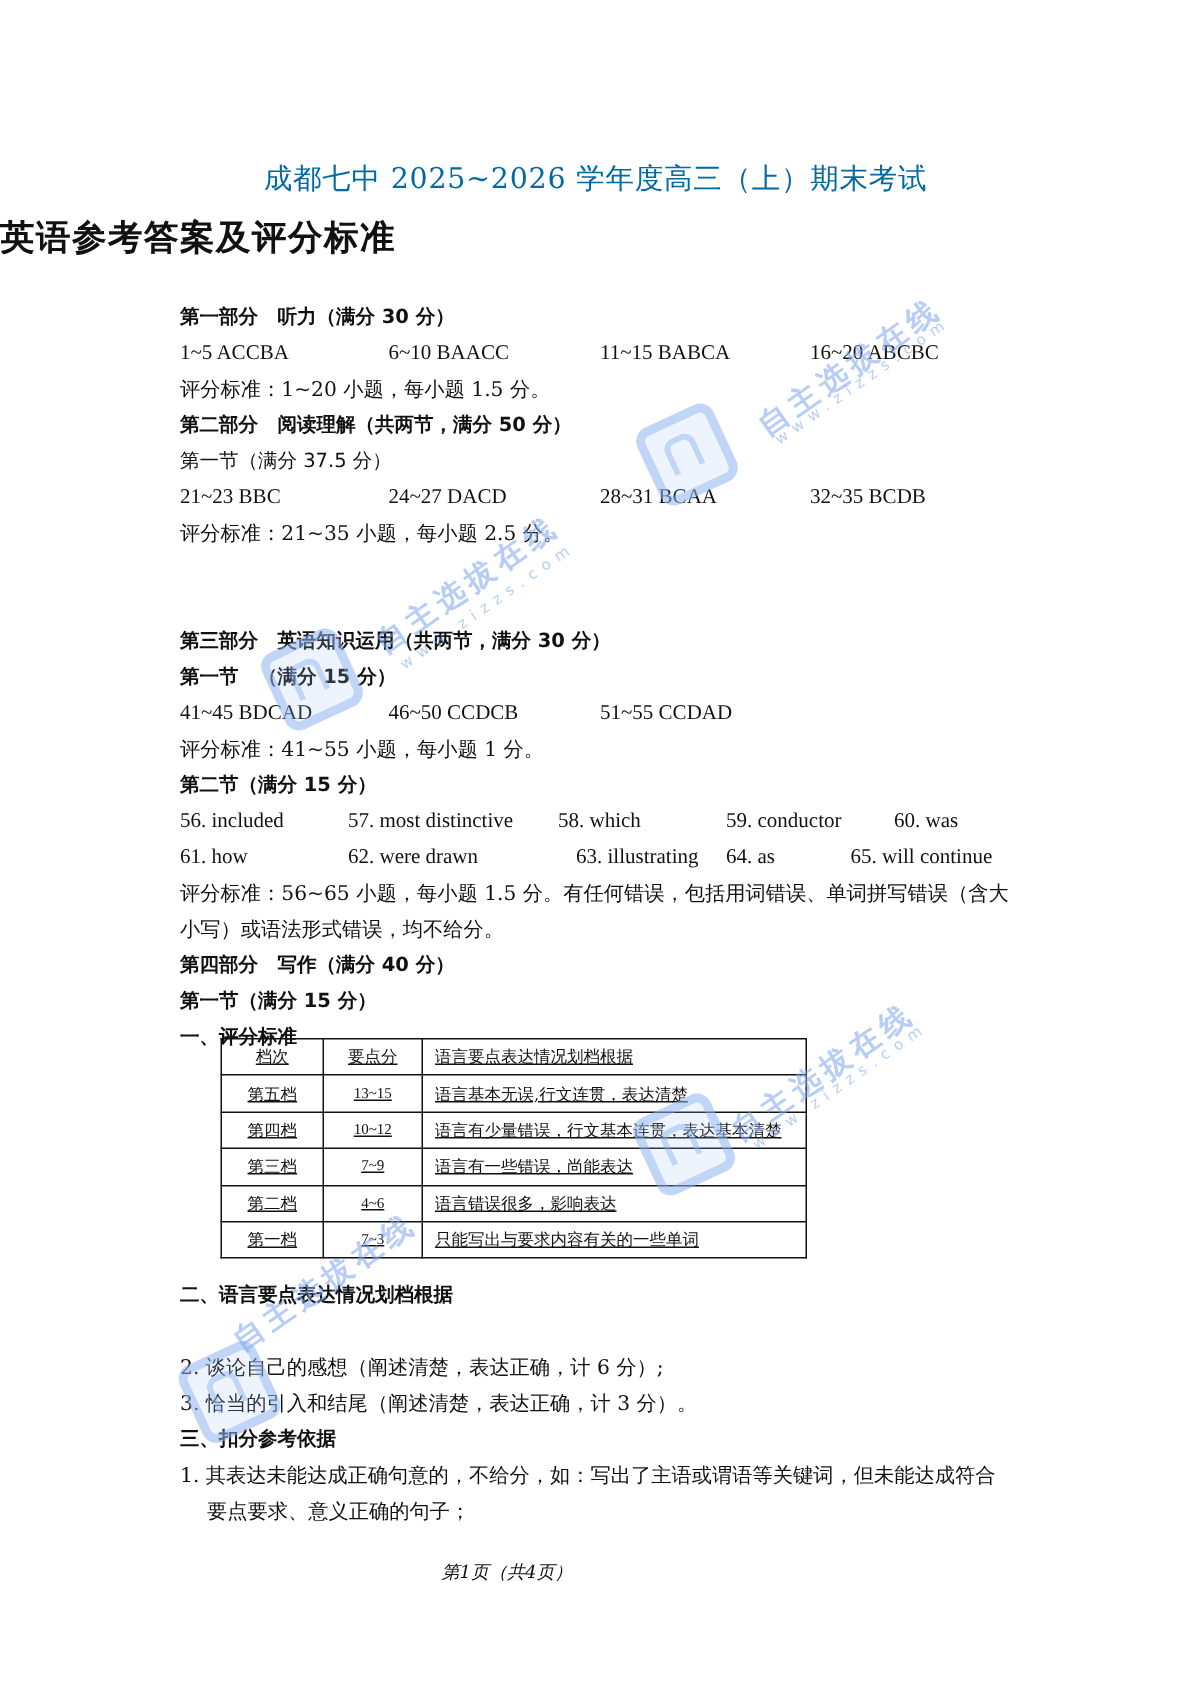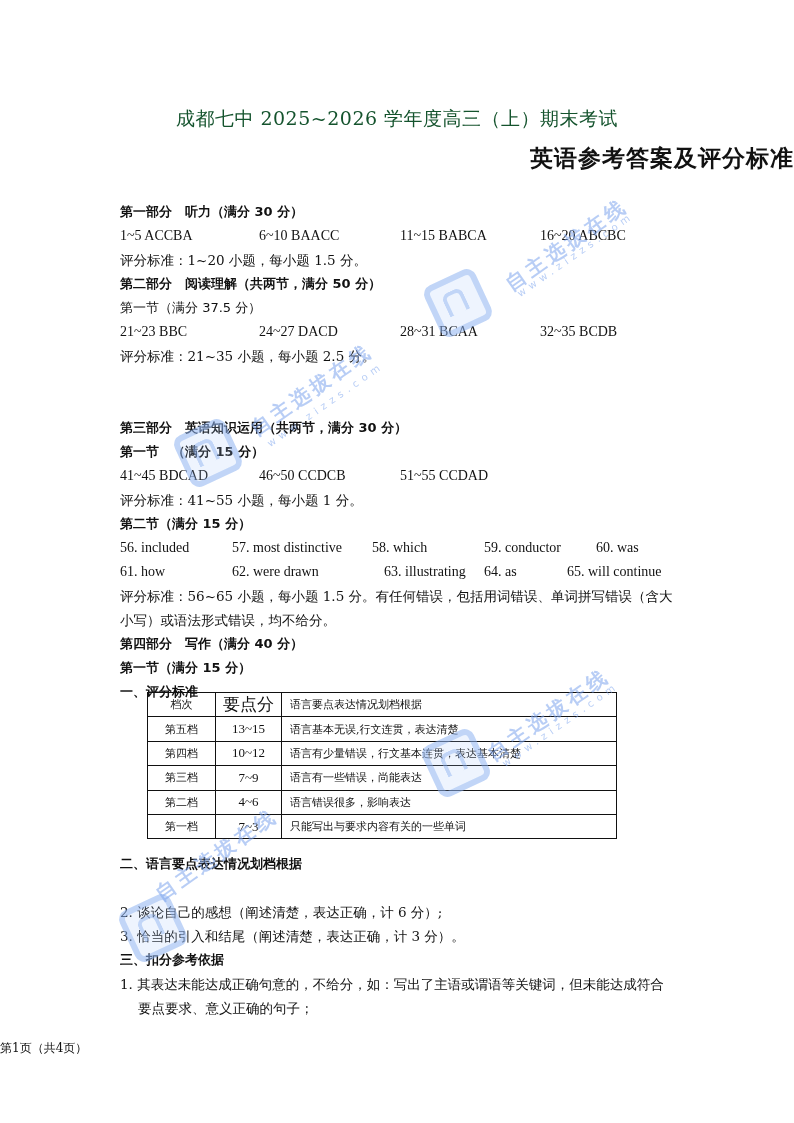--- a/index.html
+++ b/index.html
@@ -1,33 +1,33 @@
 <!DOCTYPE html>
 <html><head>
 <meta charset="utf-8">
 <style>
   html, body { margin: 0; padding: 0; background: #ffffff; }
   body { width: 794px; height: 1123px; position: relative; overflow: hidden;
          font-family: "DejaVu Serif", "Liberation Serif", serif; color: #111; }
   .page { position: absolute; left: 0; top: 0; width: 794px; height: 1123px; }
   .title1 { position: absolute; left: 0; width: 794px; top: 106px; text-align: center;
-            font-size: 19px; letter-spacing: 0.5px; color: #14532d; font-family: "DejaVu Serif", serif; }
-  .title2 { position: absolute; left: 0; width: 794px; top: 143px; text-align: right;
+            font-size: 19px; letter-spacing: 0.5px; color: #0369a1; font-family: "DejaVu Serif", serif; }
+  .title2 { position: absolute; left: 0; width: 794px; top: 143px; text-align: left;
             font-size: 23px; font-weight: bold; letter-spacing: 1px; color: #111; font-family: "DejaVu Sans", sans-serif; }
   .line { position: absolute; left: 120px; font-size: 13.5px; line-height: 18px; white-space: nowrap; margin-top: 10px; }
   .hd { font-weight: bold; font-family: "DejaVu Sans", sans-serif; font-size: 13px; }
   .ans { font-family: "Liberation Serif", serif; font-size: 14px; }
   .cell { position: absolute; }
-  table.grade { position: absolute; left: 147px; top: 692px; width: 470px; border-collapse: collapse;
-                font-size: 11px; font-family: "DejaVu Serif", serif; }
+  table.grade { position: absolute; left: 147px; top: 692px; width: 391px; border-collapse: collapse;
+                font-size: 11px; font-family: "DejaVu Serif", serif; text-decoration: underline; }
   table.grade td { border: 1.3px solid #111; height: 23.4px; padding: 0; }
   table.grade td.c1 { width: 67px; text-align: center; }
-  table.grade td.c2 { width: 65px; text-align: center; font-family: "Liberation Serif", serif; font-size: 13px; }
+  table.grade td.c2 { width: 65px; text-align: center; font-family: "Liberation Serif", serif; font-size: 10px; }
   table.grade td.c3 { padding-left: 8px; }
-  .footer { position: absolute; left: 0; width: 676px; top: 1040px; font-size: 12px; }
+  .footer { position: absolute; left: 0; width: 676px; top: 1040px; text-align: center; font-size: 12px; font-style: italic; }
   .wm { position: absolute; pointer-events: none; color: #7fa6ee; opacity: 0.55; }
   .wm-logo { width: 44px; height: 44px; border-radius: 10px; border: 6px solid #8fb4f2;
              transform: rotate(-25deg); background: rgba(170,200,250,0.35); }
   .wm-logo::after { content: ""; position: absolute; left: 9px; top: 8px; width: 14px; height: 20px;
                     border: 4px solid #8fb4f2; border-bottom: none; border-radius: 8px 8px 0 0; }
   .wm-text { font-family: "DejaVu Sans", sans-serif; font-weight: bold; font-size: 20px;
              transform: rotate(-35deg); transform-origin: left top; letter-spacing: 4px; }
   .wm-url { font-family: "DejaVu Sans", sans-serif; font-size: 10px; letter-spacing: 5px;
             transform: rotate(-35deg); transform-origin: left top; }
 </style>
@@ -85,21 +85,21 @@
   <div class="line" style="top:601px">小写）或语法形式错误，均不给分。</div>
 
   <div class="line hd" style="top:625px">第四部分　写作（满分 40 分）</div>
   <div class="line hd" style="top:649px">第一节（满分 15 分）</div>
   <div class="line hd" style="top:673px">一、评分标准</div>
 
   <table class="grade">
     <tbody>
         <tr>
       <td class="c1">档次</td>
-      <td class="c2" style="font-family:'DejaVu Serif',serif;font-size:17px">要点分</td>
+      <td class="c2" style="font-family:'DejaVu Serif',serif;font-size:11px">要点分</td>
       <td class="c3">语言要点表达情况划档根据</td>
     </tr>
     <tr>
       <td class="c1">第五档</td>
       <td class="c2">13~15</td>
       <td class="c3">语言基本无误,行文连贯，表达清楚</td>
     </tr>
     <tr>
       <td class="c1">第四档</td>
       <td class="c2">10~12</td>

